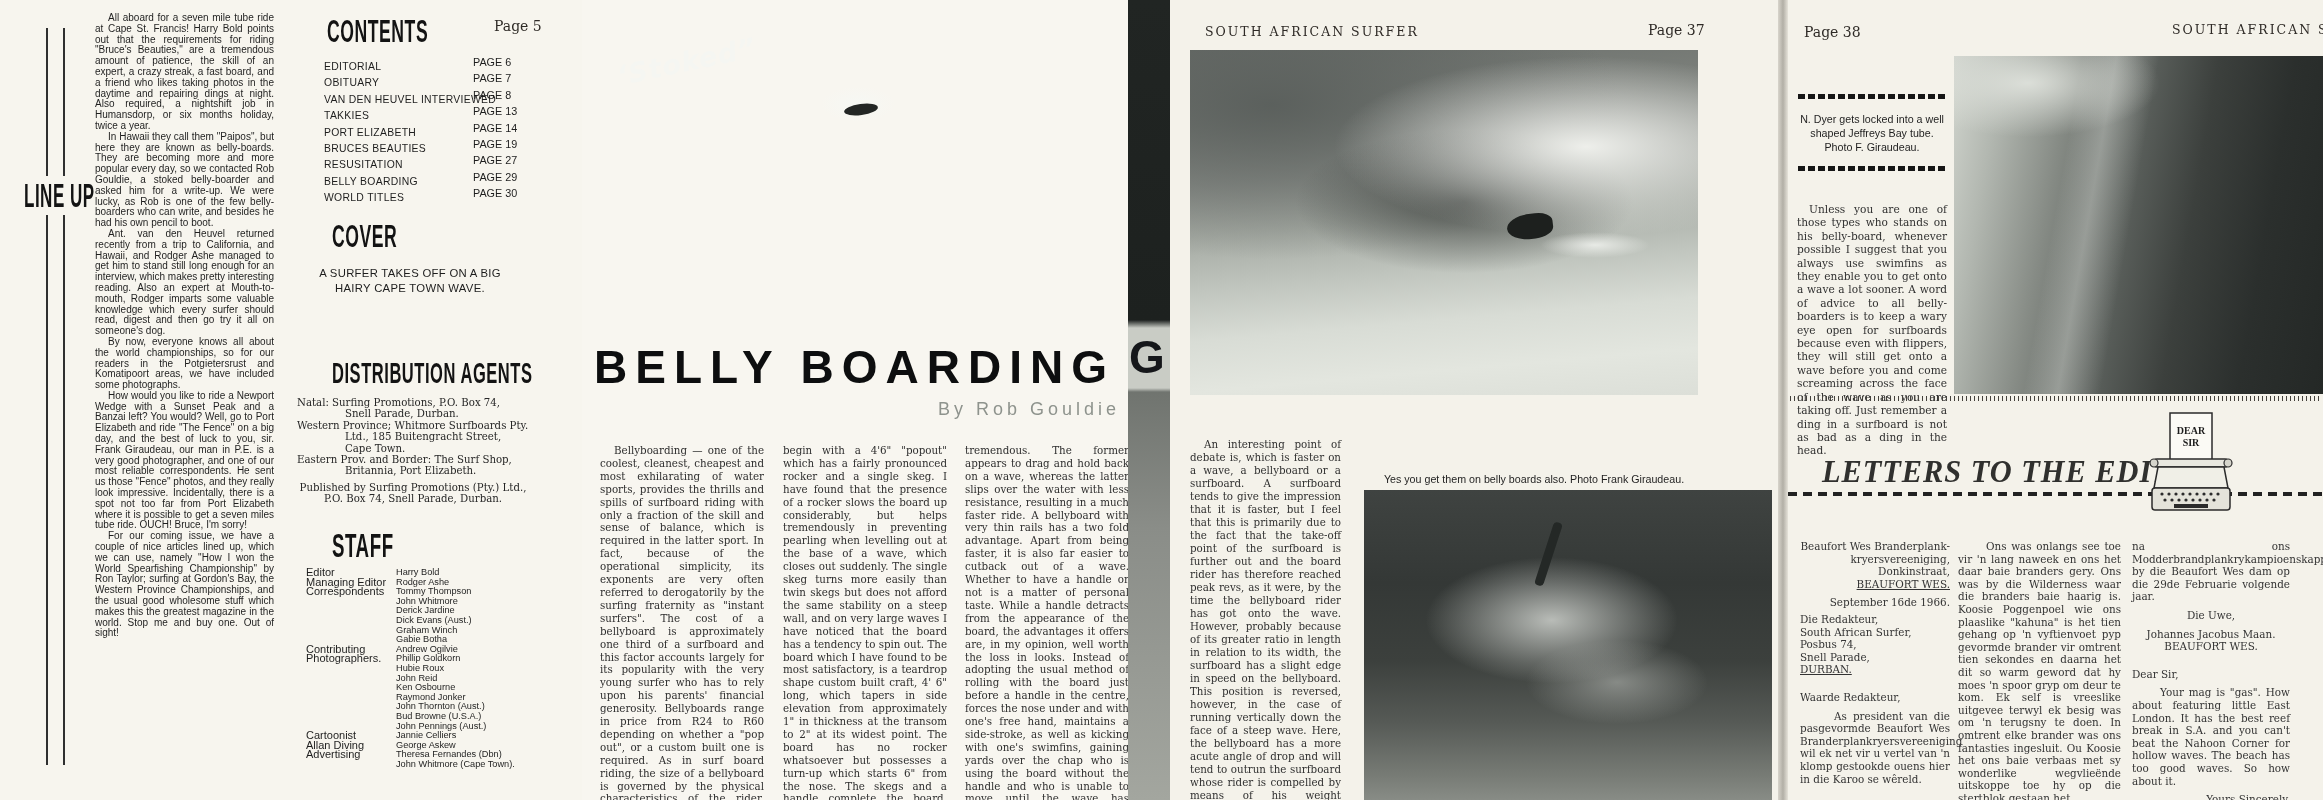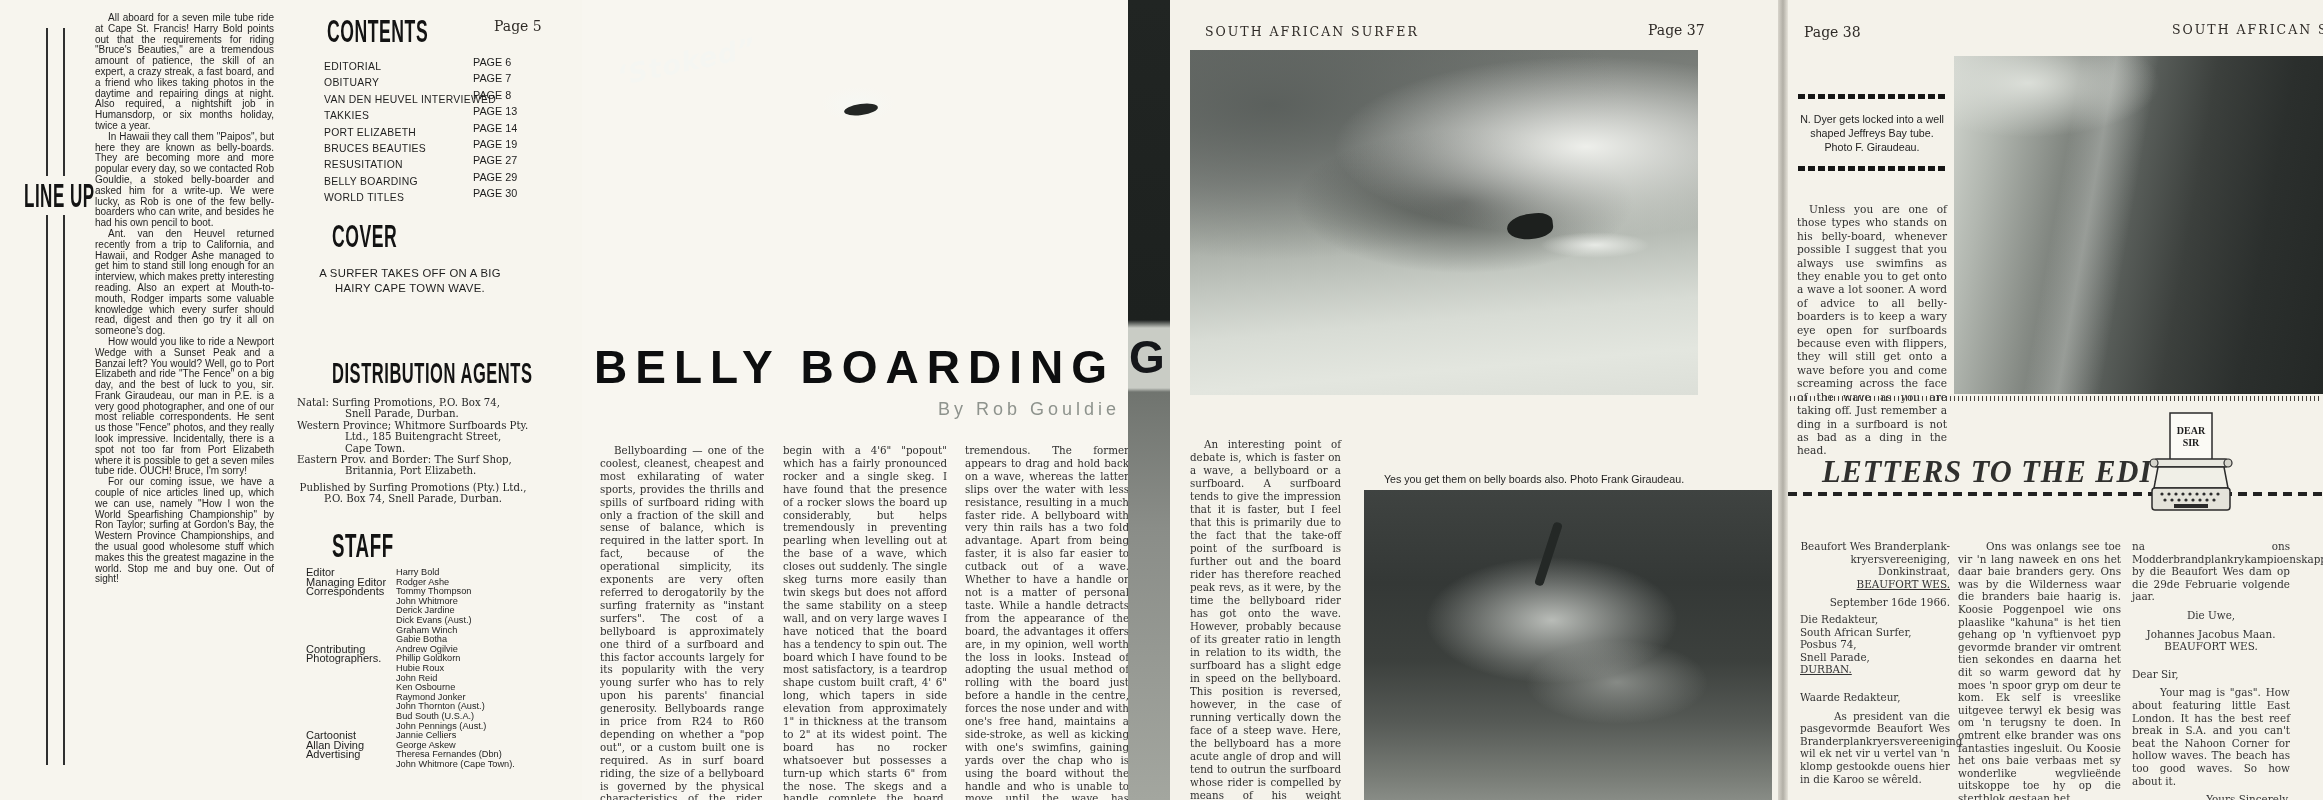--- a/index.html
+++ b/index.html
@@ -134,20 +134,21 @@
   <section id="pageA" class="abs">
     <div id="ruleV1" class="abs ruleV"></div>
     <div id="ruleV2" class="abs ruleV"></div>
     <div id="lineup" class="abs cond">LINE UP</div>
 
     <div id="colA" class="abs">
 
         <p>All aboard for a seven mile tube ride at Cape St. Francis! Harry Bold points out that the requirements for riding "Bruce's Beauties," are a tremendous amount of patience, the skill of an expert, a crazy streak, a fast board, and a friend who likes taking photos in the daytime and repairing dings at night. Also required, a nightshift job in Humansdorp, or six months holiday, twice a year.</p>
         <p>In Hawaii they call them "Paipos", but here they are known as belly-boards. They are becoming more and more popular every day, so we contacted Rob Gouldie, a stoked belly-boarder and asked him for a write-up. We were lucky, as Rob is one of the few belly-boarders who can write, and besides he had his own pencil to boot.</p>
         <p>Ant. van den Heuvel returned recently from a trip to California, and Hawaii, and Rodger Ashe managed to get him to stand still long enough for an interview, which makes pretty interesting reading. Also an expert at Mouth-to-mouth, Rodger imparts some valuable knowledge which every surfer should read, digest and then go try it all on someone's dog.</p>
+        <p>By now, everyone knows all about the world championships, so for our readers in the Potgietersrust and Komatipoort areas, we have included some photographs.</p>
         <p>How would you like to ride a Newport Wedge with a Sunset Peak and a Banzai left? You would? Well, go to Port Elizabeth and ride "The Fence" on a big day, and the best of luck to you, sir. Frank Giraudeau, our man in P.E. is a very good photographer, and one of our most reliable correspondents. He sent us those "Fence" photos, and they really look impressive. Incidentally, there is a spot not too far from Port Elizabeth where it is possible to get a seven miles tube ride. OUCH! Bruce, I'm sorry!</p>
         <p>For our coming issue, we have a couple of nice articles lined up, which we can use, namely "How I won the World Spearfishing Championship" by Ron Taylor; surfing at Gordon's Bay, the Western Province Championships, and the usual good wholesome stuff which makes this the greatest magazine in the world. Stop me and buy one. Out of sight!</p>
       </div>
 
     <div id="contentsTitle" class="abs cond">CONTENTS</div>
     <div id="page5" class="abs pageno">Page 5</div>
 
     <div id="toc" class="abs">
 
         <div class="toc-row">
@@ -283,21 +284,21 @@
           <span class="staff-name">Raymond Jonker</span>
         </div>
 
         <div class="staff-row">
           <span class="staff-role"></span>
           <span class="staff-name">John Thornton (Aust.)</span>
         </div>
 
         <div class="staff-row">
           <span class="staff-role"></span>
-          <span class="staff-name">Bud South (U.S.A.)</span>
+          <span class="staff-name">Bud Browne (U.S.A.)</span>
         </div>
 
         <div class="staff-row">
           <span class="staff-role"></span>
           <span class="staff-name">John Pennings (Aust.)</span>
         </div>
 
         <div class="staff-row">
           <span class="staff-role">Cartoonist</span>
           <span class="staff-name">Jannie Celliers</span>

